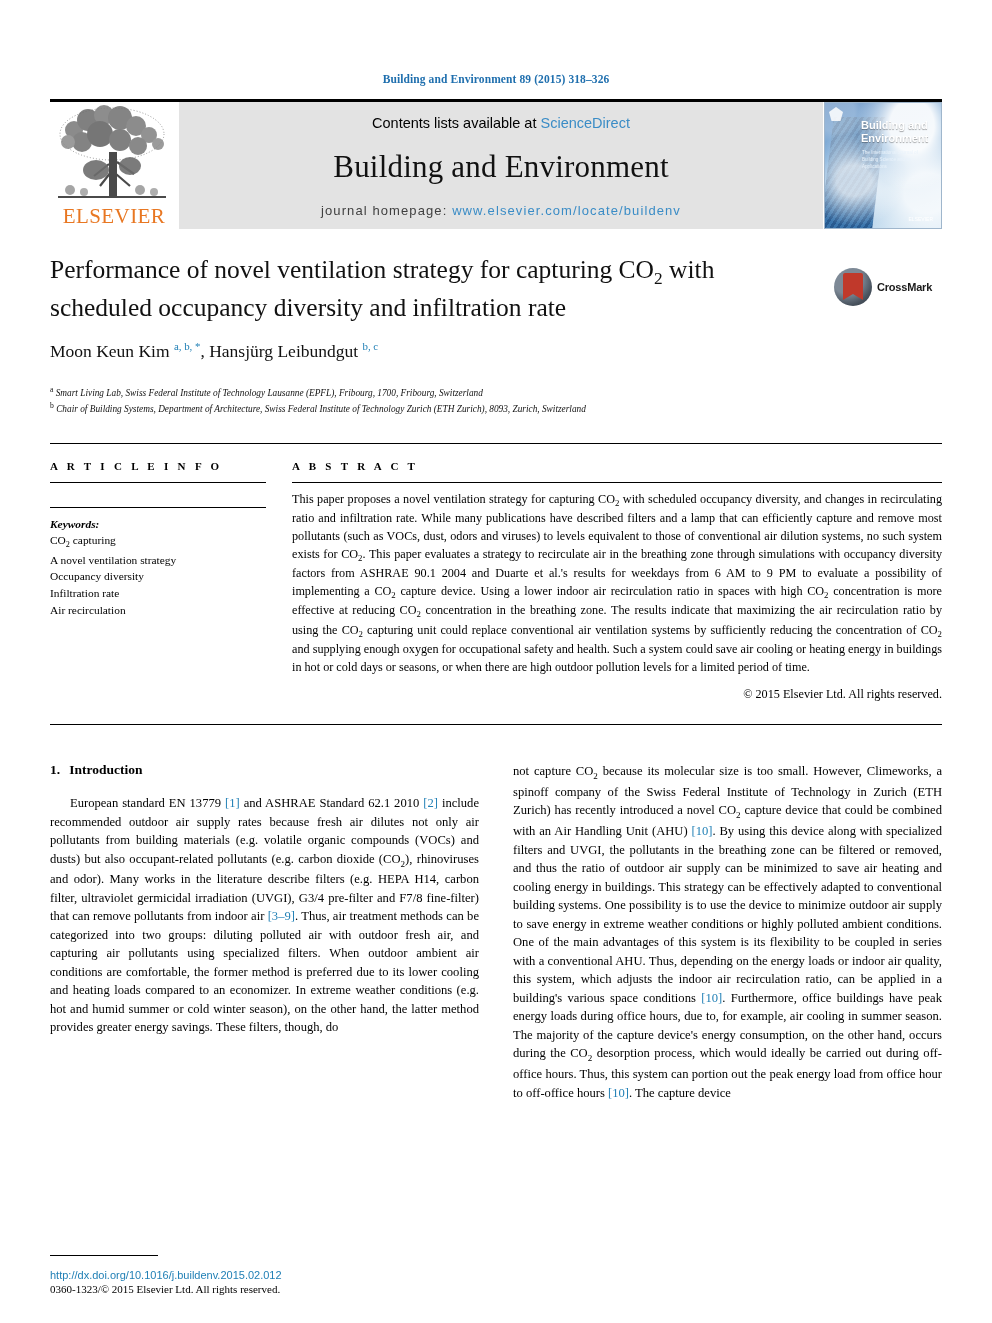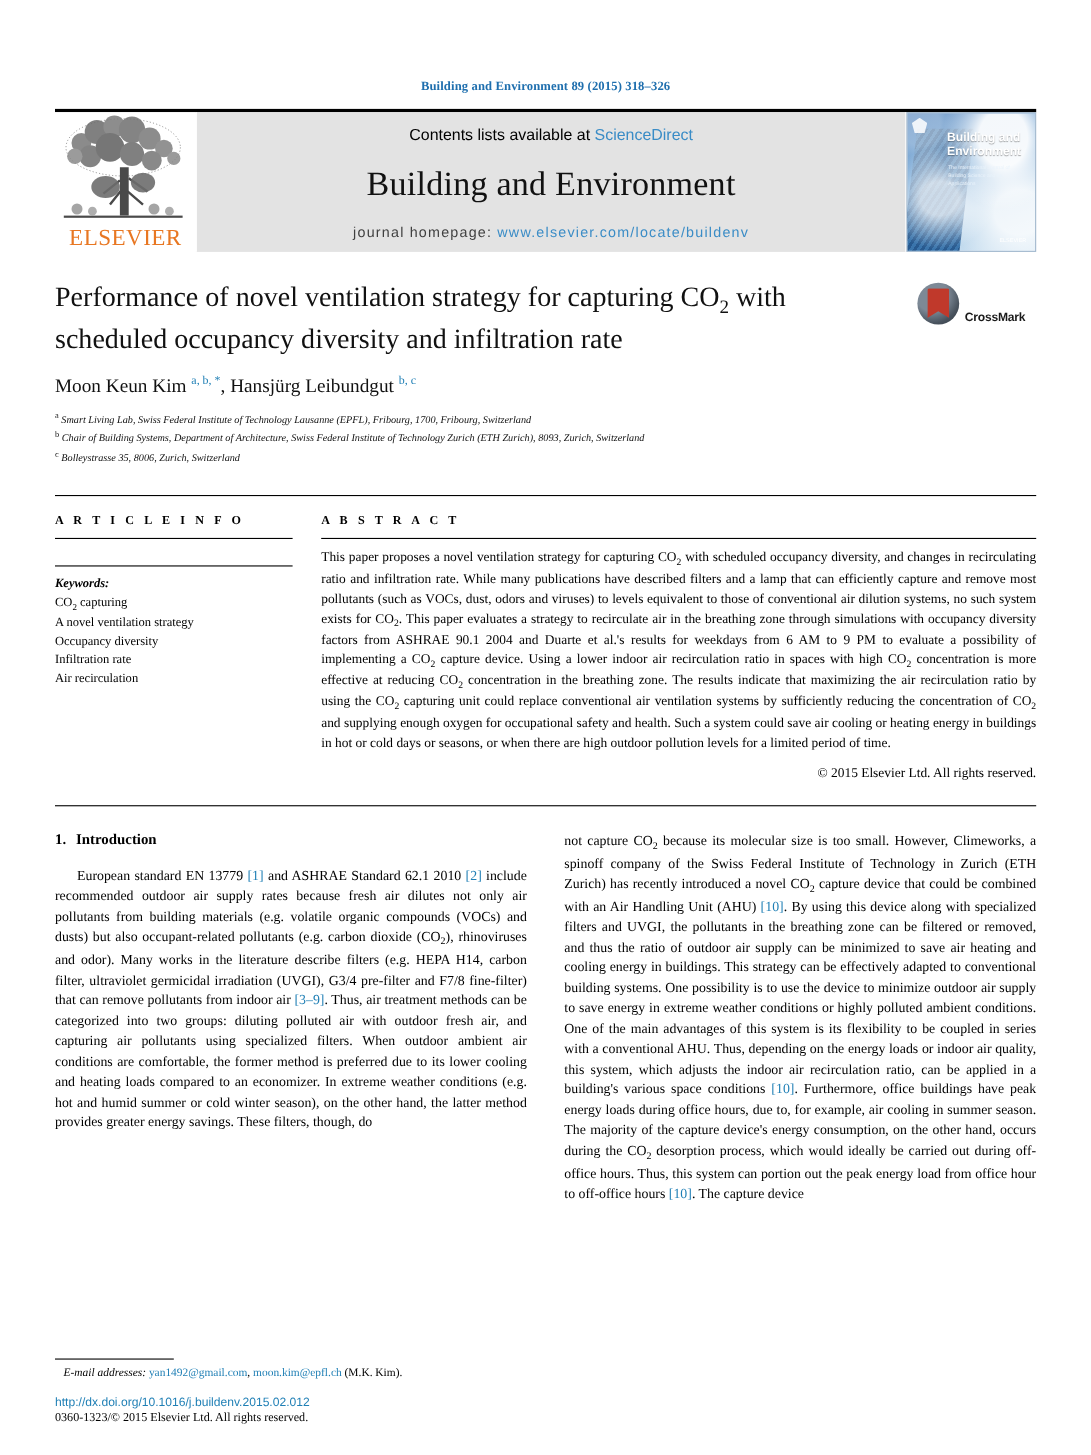--- a/index.html
+++ b/index.html
@@ -151,25 +151,25 @@
     line-height: 1.30;
     font-weight: normal;
     margin: 0;
     padding-right: 120px;
     color:#111;
   }
   .paper-title sub { font-size: 0.68em; }
   .crossmark {
     position: absolute;
     right: 0;
-    top: 2px;
+    top: 14px;
     width: 108px;
     height: 40px;
     display: flex;
-    align-items: flex-end;
+    align-items: center;
     gap: 5px;
   }
   .cm-badge {
     width: 38px; height: 38px; border-radius: 50%;
     background: radial-gradient(circle at 35% 30%, #7d8996 0 40%, #49535e 70%, #2d343c 100%);
     position: relative;
     flex: 0 0 38px;
   }
   .cm-badge::before {
     content:"";
@@ -187,21 +187,21 @@
     letter-spacing:-0.2px;
   }
   .authors {
     margin-top: 16px;
     font-family: "Liberation Serif", serif;
     font-size: 17.5px;
     color:#111;
   }
   .authors sup { color: #1f7fb5; font-size: 0.62em; }
   .affils {
-    margin-top: 11px;
+    margin-top: 22px;
     font-family: "Liberation Serif", serif;
     font-style: italic;
     font-size: 9.3px;
     line-height: 1.55;
     color:#111;
   }
   .affils sup { font-style: normal; font-size: 0.82em; }
 
   
   .infoabs {
@@ -242,21 +242,21 @@
   }
 
   
   .bodywrap {
     margin: 22px 50px 0 50px;
     border-top: 1px solid #000;
     padding-top: 22px;
     display: flex;
     gap: 34px;
   }
-  .bcol { width: 429px; flex: 0 0 429px; }
+  .bcol { width: 429px; flex: 0 0 429px; margin-top: 15px; }
   h2.secnum {
     font-family: "Liberation Serif", serif;
     font-size: 13.5px;
     font-weight: bold;
     margin: 0 0 16px 0;
   }
   h2.secnum .num { margin-right: 9px; }
   p.body {
     font-family: "Liberation Serif", serif;
     font-size: 12.6px;
@@ -374,21 +374,20 @@
       <div class="cm-word">CrossMark</div>
     </div>
 
     <h1 class="paper-title"><span>Performance of novel ventilation strategy for capturing CO</span><sub>2</sub><span> with scheduled occupancy diversity and infiltration rate</span></h1>
 
     <div class="authors">Moon Keun Kim <sup>a, b, *</sup>, Hansjürg Leibundgut <sup>b, c</sup></div>
 
     <div class="affils">
       <div><sup>a</sup> <span>Smart Living Lab, Swiss Federal Institute of Technology Lausanne (EPFL), Fribourg, 1700, Fribourg, Switzerland</span></div>
       <div><sup>b</sup> <span>Chair of Building Systems, Department of Architecture, Swiss Federal Institute of Technology Zurich (ETH Zurich), 8093, Zurich, Switzerland</span></div>
-      <div><sup>c</sup> <span>Bolleystrasse 35, 8006, Zurich, Switzerland</span></div>
     </div>
   </div>
 
   <div class="infoabs">
 
     <div class="col-info">
       <div class="sechead">A R T I C L E   I N F O</div>
       <div class="hrule"></div>
       <div class="info-gap"></div>
       <div class="hrule"></div>
@@ -417,22 +416,17 @@
       </h2>
       <p class="body">European standard EN 13779 <span class="ref">[1]</span> and ASHRAE Standard 62.1 2010 <span class="ref">[2]</span> include recommended outdoor air supply rates because fresh air dilutes not only air pollutants from building materials (e.g. volatile organic compounds (VOCs) and dusts) but also occupant-related pollutants (e.g. carbon dioxide (CO<sub>2</sub>), rhinoviruses and odor). Many works in the literature describe filters (e.g. HEPA H14, carbon filter, ultraviolet germicidal irradiation (UVGI), G3/4 pre-filter and F7/8 fine-filter) that can remove pollutants from indoor air <span class="ref">[3–9]</span>. Thus, air treatment methods can be categorized into two groups: diluting polluted air with outdoor fresh air, and capturing air pollutants using specialized filters. When outdoor ambient air conditions are comfortable, the former method is preferred due to its lower cooling and heating loads compared to an economizer. In extreme weather conditions (e.g. hot and humid summer or cold winter season), on the other hand, the latter method provides greater energy savings. These filters, though, do</p>
     </div>
     <div class="bcol">
       <p class="body noind">not capture CO<sub>2</sub> because its molecular size is too small. However, Climeworks, a spinoff company of the Swiss Federal Institute of Technology in Zurich (ETH Zurich) has recently introduced a novel CO<sub>2</sub> capture device that could be combined with an Air Handling Unit (AHU) <span class="ref">[10]</span>. By using this device along with specialized filters and UVGI, the pollutants in the breathing zone can be filtered or removed, and thus the ratio of outdoor air supply can be minimized to save air heating and cooling energy in buildings. This strategy can be effectively adapted to conventional building systems. One possibility is to use the device to minimize outdoor air supply to save energy in extreme weather conditions or highly polluted ambient conditions. One of the main advantages of this system is its flexibility to be coupled in series with a conventional AHU. Thus, depending on the energy loads or indoor air quality, this system, which adjusts the indoor air recirculation ratio, can be applied in a building's various space conditions <span class="ref">[10]</span>. Furthermore, office buildings have peak energy loads during office hours, due to, for example, air cooling in summer season. The majority of the capture device's energy consumption, on the other hand, occurs during the CO<sub>2</sub> desorption process, which would ideally be carried out during off-office hours. Thus, this system can portion out the peak energy load from office hour to off-office hours <span class="ref">[10]</span>. The capture device</p>
     </div>
   </div>
 
   <div class="footnote">
     <div class="fn-rule"></div>
-    <div class="fn-text fn-email">
-      &nbsp;&nbsp;&nbsp;<span class="lbl">E-mail addresses:</span>
-      <span class="link">yan1492@gmail.com</span><span>, </span><span class="link">moon.kim@epfl.ch</span>
-      <span>(M.K. Kim).</span>
-    </div>
     <div class="doi">http://dx.doi.org/10.1016/j.buildenv.2015.02.012</div>
     <div class="issn">0360-1323/© 2015 Elsevier Ltd. All rights reserved.</div>
   </div>
 
 </div>
 
 </body></html>

